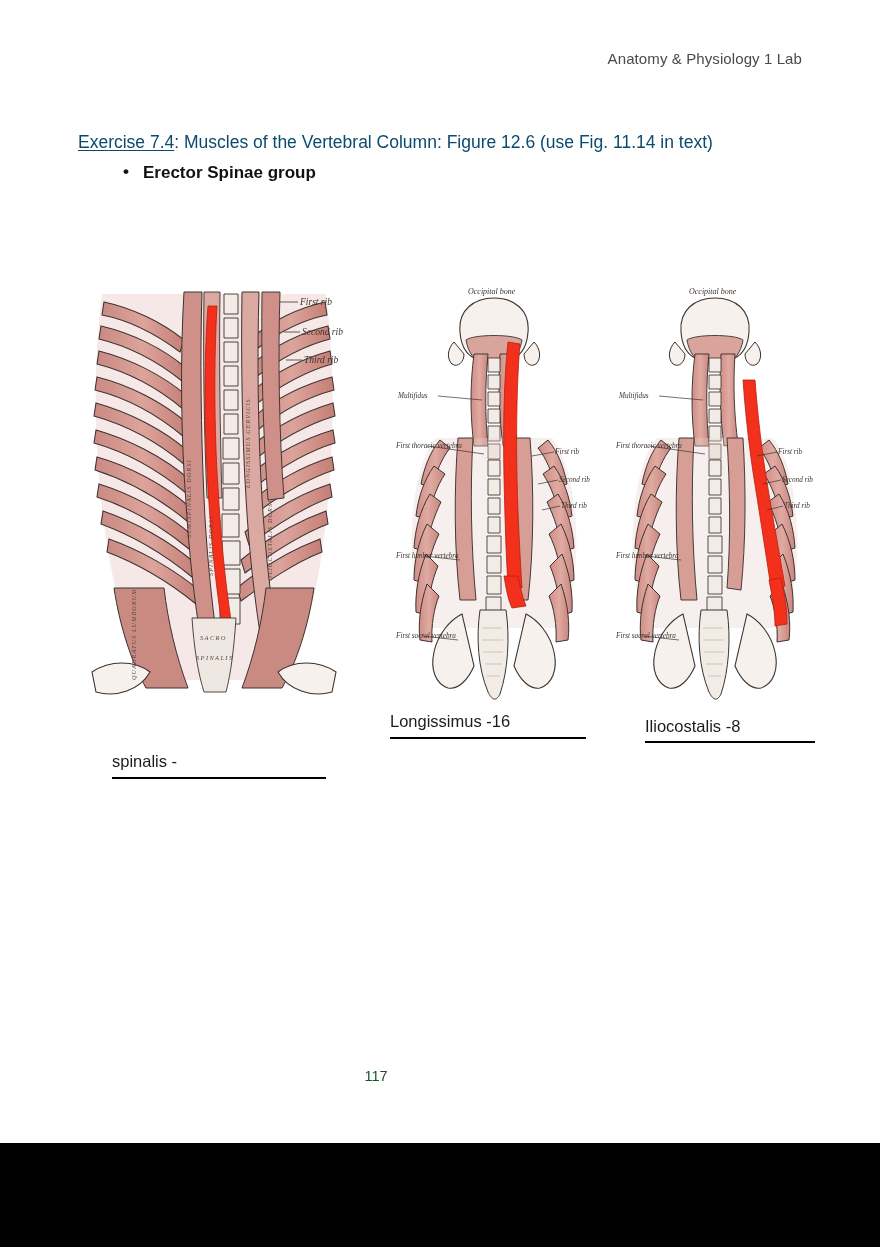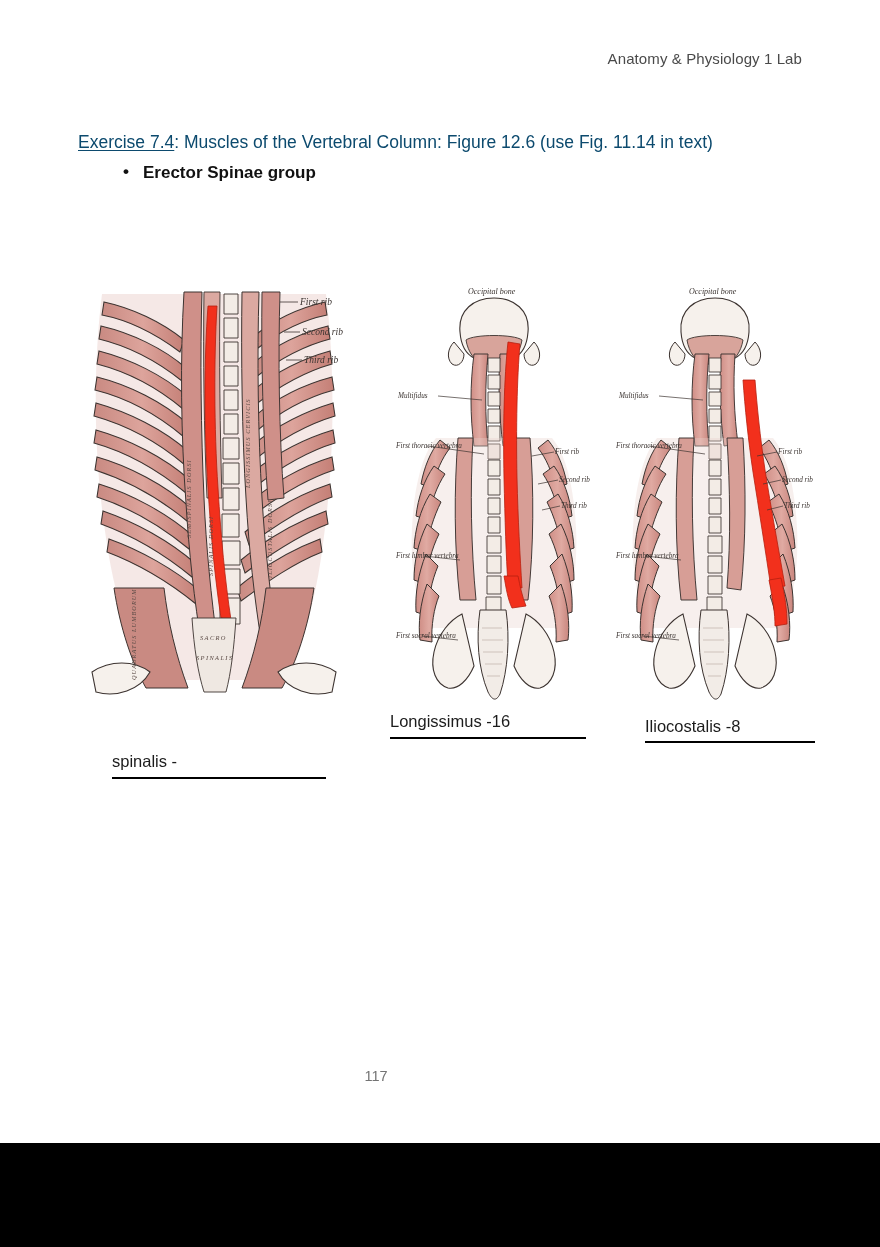--- a/index.html
+++ b/index.html
@@ -38,21 +38,21 @@
   .anslot .txt{font-size:16.5px;color:#1c1c1c;white-space:nowrap;}
   .anslot .rule{background:#000;height:2px;}
 
   #ans-1{left:112px;top:715px;margin-top:37px;}
   #ans-1 .rule{width:214px;margin-top:6px;}
   #ans-2{left:390px;top:712px;}
   #ans-2 .rule{width:196px;margin-top:6px;}
   #ans-3{left:645px;top:717px;}
   #ans-3 .rule{width:170px;margin-top:5px;}
 
-  .pagenum{position:absolute;top:1068px;left:0;width:752px;text-align:center;font-size:14.5px;color:#737373;}
+  .pagenum{position:absolute;top:1068px;left:0;width:752px;text-align:center;font-size:14.5px;color:#14532d;}
   .blackbar{position:absolute;left:0;top:1143px;width:880px;height:104px;background:#000;}
 
   .tiny{font-family:"Liberation Serif", serif;font-style:italic;}
 </style>
 </head>
 <body>
 
 <div class="page">
 
   <div class="header-title">Anatomy &amp; Physiology 1 Lab</div>

